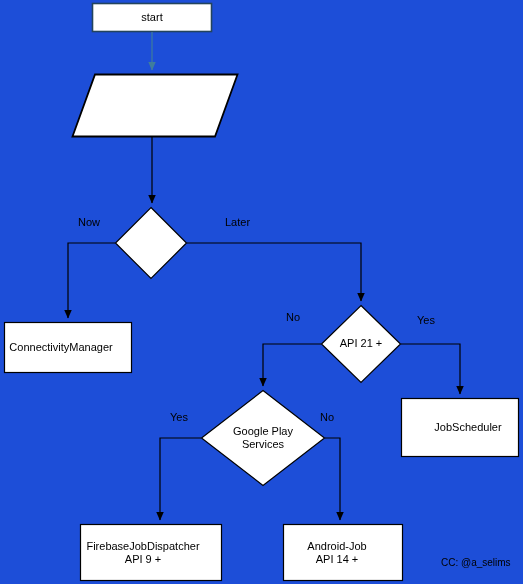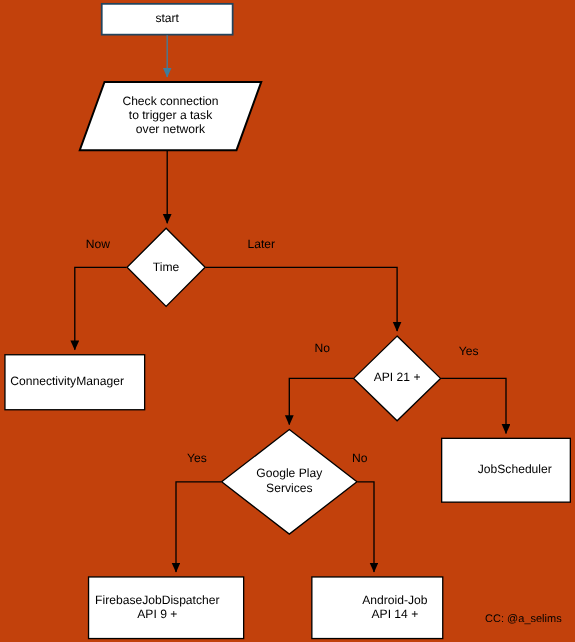--- a/index.html
+++ b/index.html
@@ -7,21 +7,21 @@
     padding: 0;
     background: #ffffff;
   }
   body {
     font-family: "Liberation Sans", sans-serif;
   }
   #canvas {
     position: relative;
     width: 523px;
     height: 584px;
-    background: #c2410c;
+    background: #1d4ed8;
     overflow: hidden;
   }
   #flow-svg {
     position: absolute;
     left: 0;
     top: 0;
     width: 523px;
     height: 584px;
   }
   .node-label {
@@ -97,39 +97,35 @@
 
     <path d="M 321 344 L 263 344 L 263 386" fill="none" stroke="#000000" stroke-width="1.2" marker-end="url(#arrow-black)"></path>
 
     <path d="M 201 438 L 160 438 L 160 520" fill="none" stroke="#000000" stroke-width="1.2" marker-end="url(#arrow-black)"></path>
 
     <path d="M 325 438 L 340 438 L 340 520" fill="none" stroke="#000000" stroke-width="1.2" marker-end="url(#arrow-black)"></path>
   </svg>
 
   <div class="node-label" style="left:92px; top:3px; width:120px; height:29px;">start</div>
 
-  <div class="node-label" style="left:72px; top:74px; width:166px; height:63px;">Check connection
-to trigger a task
-over network</div>
 
-  <div class="node-label" style="left:115px; top:207px; width:72px; height:72px;">Time</div>
 
   <div class="node-label" style="left:4px; top:322px; width:114px; height:51px;">ConnectivityManager</div>
 
   <div class="node-label" style="left:321px; top:305px; width:80px; height:77px;">API 21 +</div>
 
   <div class="node-label" style="left:404px; top:398px; width:128px; height:59px;">JobScheduler</div>
 
   <div class="node-label" style="left:201px; top:390px; width:124px; height:95px;">Google Play
 Services</div>
 
   <div class="node-label" style="left:80px; top:524px; width:126px; height:57px;">FirebaseJobDispatcher
 API 9 +</div>
 
-  <div class="node-label" style="left:299px; top:524px; width:120px; height:57px;">Android-Job
+  <div class="node-label" style="left:277px; top:524px; width:120px; height:57px;">Android-Job
 API 14 +</div>
 
   <div class="edge-label" style="left:78px; top:216px;">Now</div>
   <div class="edge-label" style="left:200px; top:216px;padding-left:25px;">Later</div>
   <div class="edge-label" style="left:286px; top:311px;">No</div>
   <div class="edge-label" style="left:417px; top:314px;">Yes</div>
   <div class="edge-label" style="left:170px; top:411px;">Yes</div>
   <div class="edge-label" style="left:320px; top:411px;">No</div>
 
   <div class="credit" style="left:441px; top:557px;">CC: @a_selims</div>

